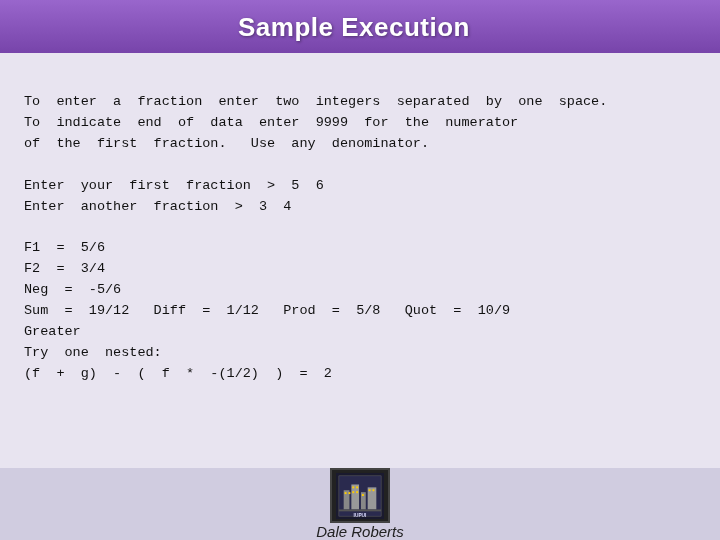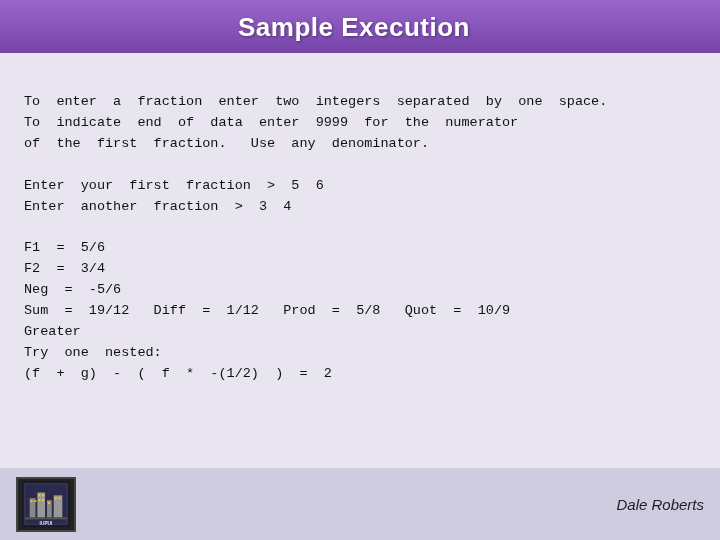--- a/index.html
+++ b/index.html
@@ -74,20 +74,21 @@
     }
 
     .footer {
       height: 72px;
       background: #d0cce0;
       display: flex;
       align-items: center;
       justify-content: space-between;
       padding: 0 16px;
       position: relative;
+      flex-direction: column;
     }
 
     .iupui-logo {
       width: 60px;
       height: 55px;
       background: #222;
       border: 2px solid #444;
       display: flex;
       align-items: center;
       justify-content: center;

